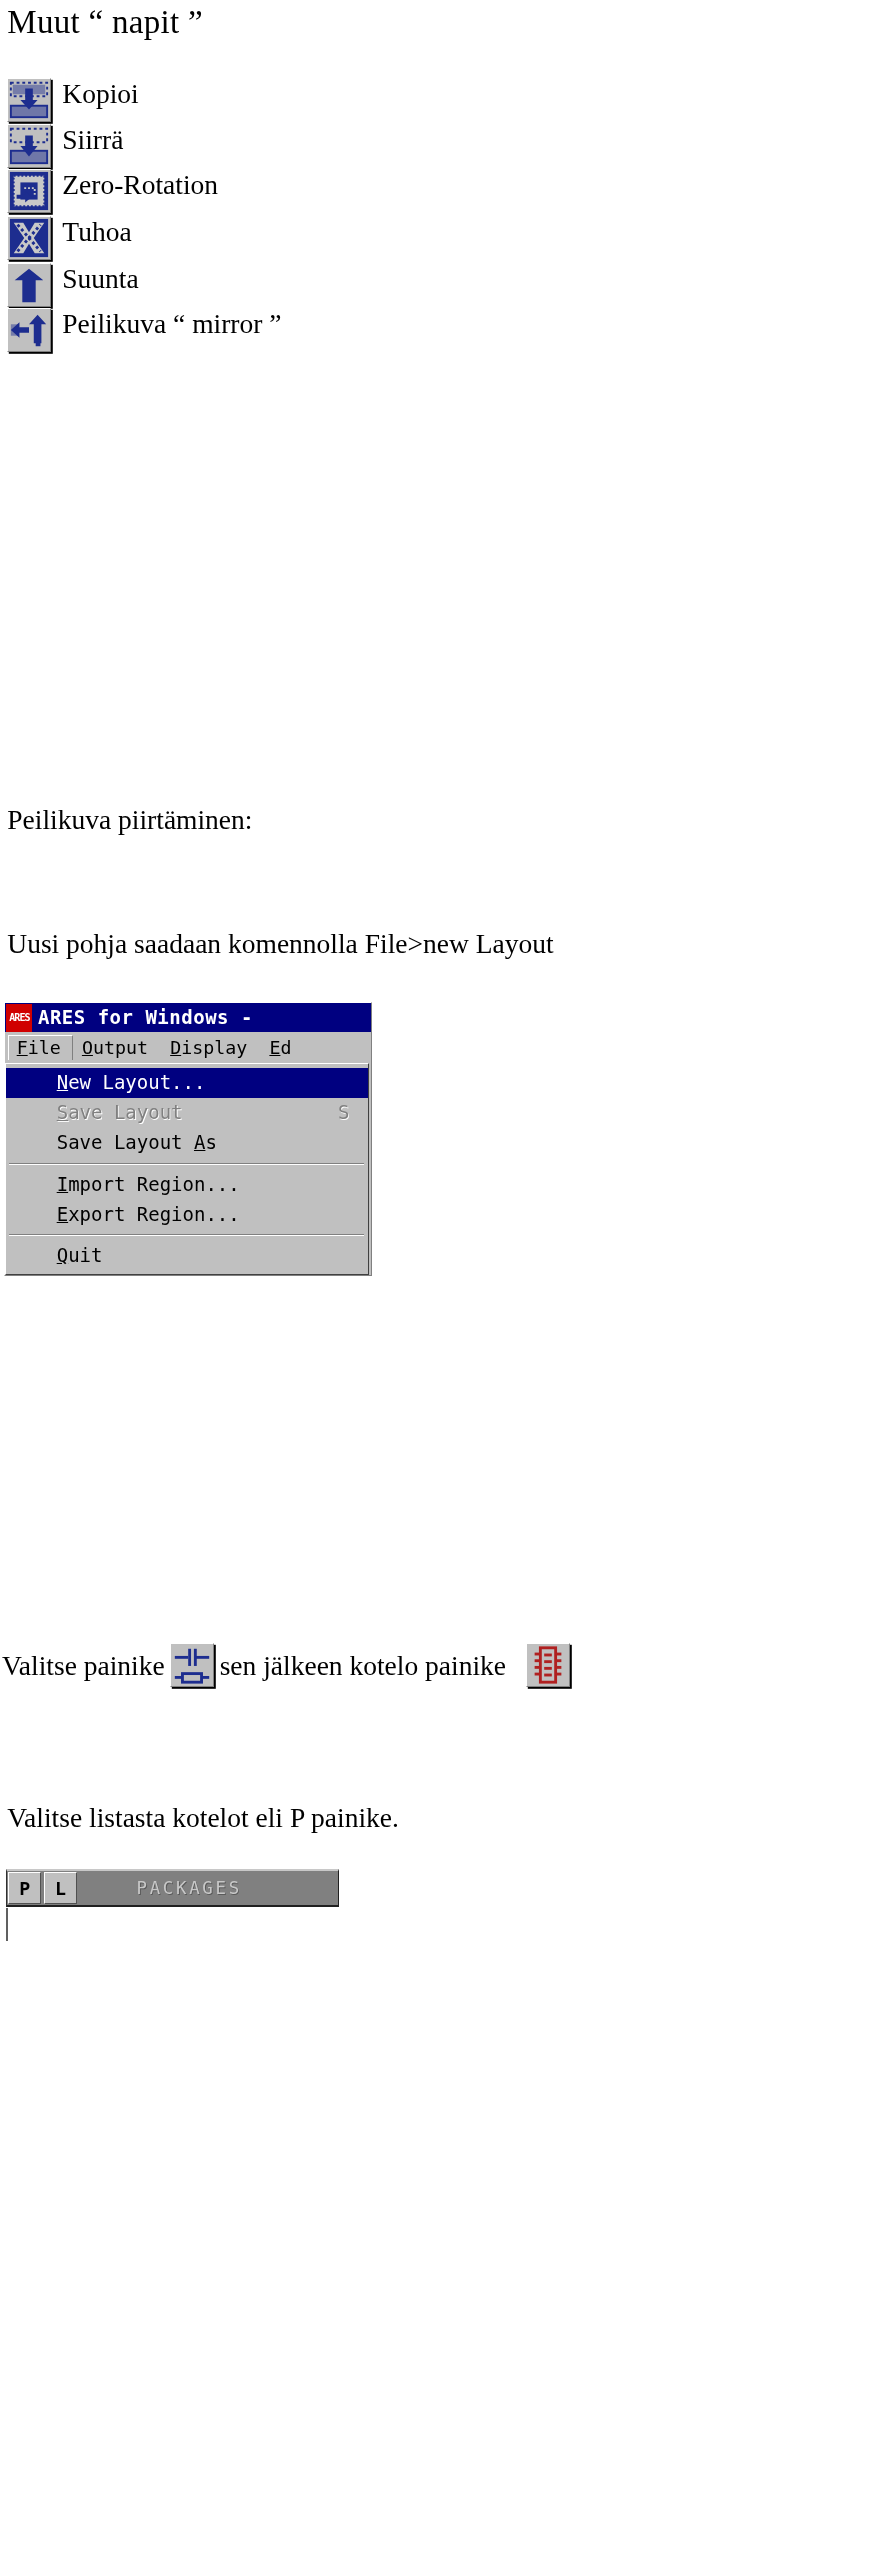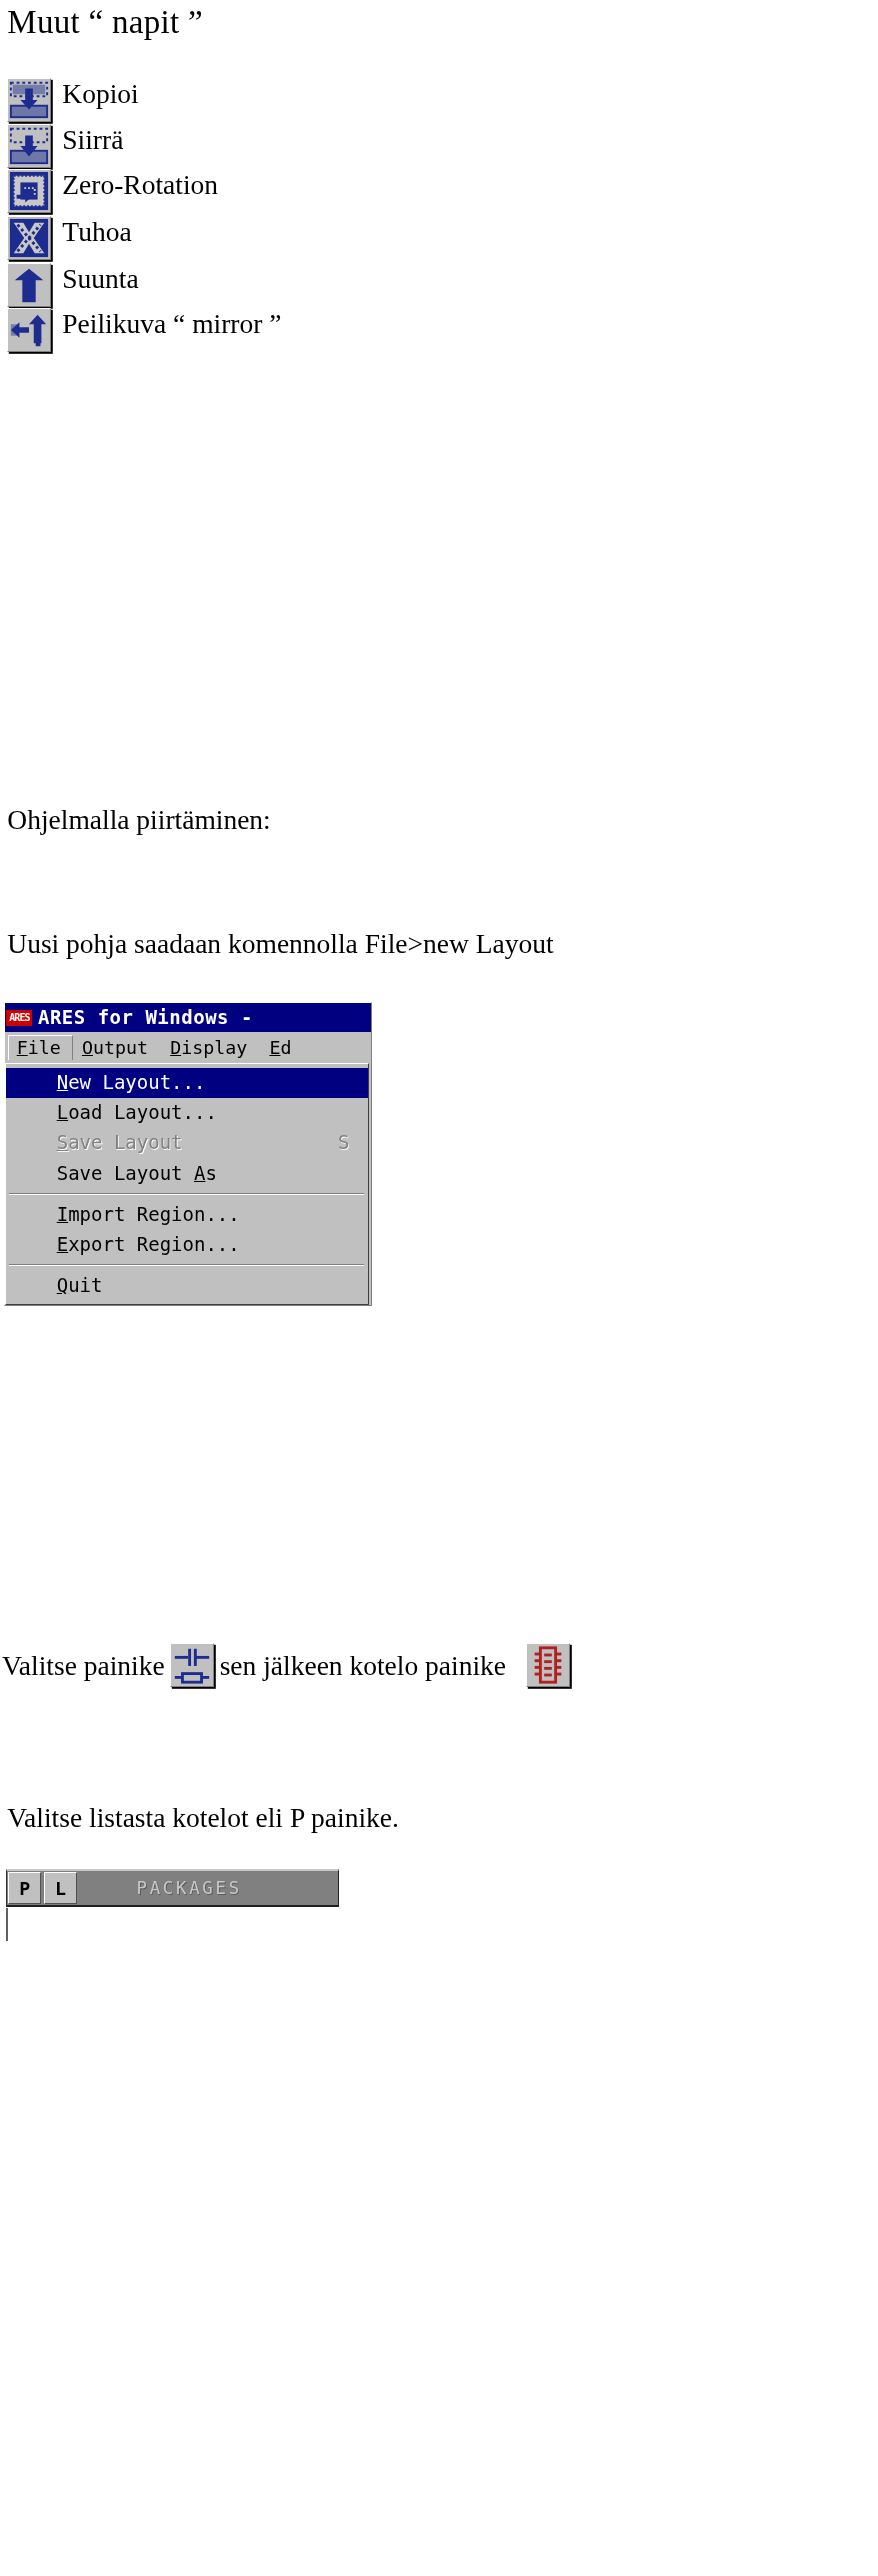--- a/index.html
+++ b/index.html
@@ -88,21 +88,21 @@
   .ares-titlebar {
     height: 29px;
     background: #000080;
     display: flex;
     align-items: center;
     padding: 0 1.8px;
     overflow: hidden;
   }
   .ares-logo {
     width: 26px;
-    height: 16px;
+    height: 28px;
     background: #d00000;
     margin-right: 5.5px;
     flex: 0 0 auto;
     display: flex;
     align-items: center;
     justify-content: center;
     font-family: "DejaVu Sans Mono", monospace;
     font-size: 10px;
     font-weight: bold;
     color: #ffffff;
@@ -329,40 +329,39 @@
         <path d="M3 22 L12 14 L12 19 L22 19 L22 25 L12 25 L12 30 Z" fill="#1d2d8f"></path>
         <rect x="3" y="16" width="8" height="12" fill="#1d2d8f" opacity="0.45"></rect>
         <path d="M31 6 L40 16 L35 16 L35 36 L27 36 L27 16 L22 16 Z" fill="#1d2d8f"></path>
         <rect x="29" y="34" width="5" height="5" fill="#1d2d8f"></rect>
       </svg>
     </div>
   </div>
   <div class="btn-label">Peilikuva “ mirror ”</div>
 </div>
 
-<div class="para" style="top:801px;">Ohjelmalla piirtäminen:</div>
+<div class="para" style="top:801px;">Peilikuva piirtäminen:</div>
 <div class="para" style="top:892px;margin-top:33px;">Uusi pohja saadaan komennolla File&gt;new Layout</div>
 
 <div class="ares-window" style="top:1002px;">
 
   <div class="ares-titlebar">
     <div class="ares-logo">ARES</div>
     <div class="ares-title-text">ARES for Windows -</div>
   </div>
 
   <div class="ares-menubar">
     <div class="menu-item open"><u>F</u><span>ile</span></div>
     <div class="menu-item"><u>O</u><span>utput</span></div>
     <div class="menu-item"><u>D</u><span>isplay</span></div>
     <div class="menu-item"><u>E</u><span>d</span></div>
   </div>
 
   <div class="ares-dropdown">
     <div class="dd-item selected"><u>N</u>ew Layout...</div>
-    <div class="dd-item"><u>L</u>oad Layout...</div>
     <div class="dd-item disabled"><u>S</u>ave Layout<span class="accel">S</span></div>
     <div class="dd-item">Save Layout <u>A</u>s</div>
     <div class="dd-sep"></div>
     <div class="dd-item"><u>I</u>mport Region...</div>
     <div class="dd-item"><u>E</u>xport Region...</div>
     <div class="dd-sep"></div>
     <div class="dd-item"><u>Q</u>uit</div>
   </div>
 </div>
 

